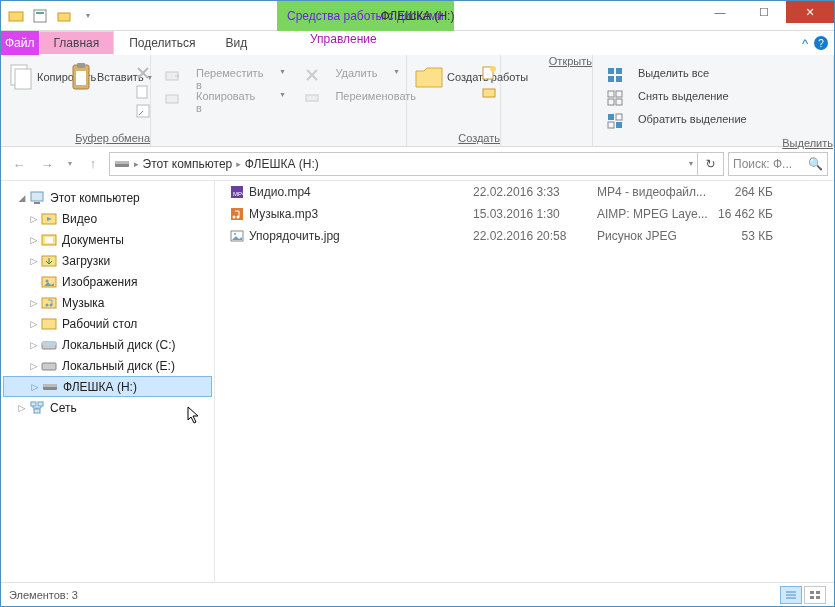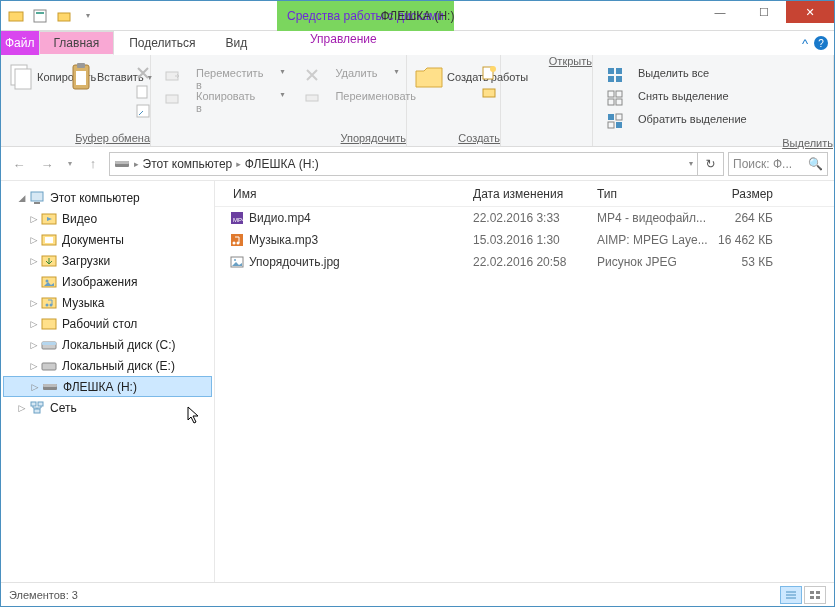--- a/index.html
+++ b/index.html
@@ -197,21 +197,20 @@
         <div class="smallbtn dis">
             <span class="sico">
               <svg width="16" height="16">
                 <rect x="2" y="5" width="12" height="6" fill="#eee" stroke="#ccc"></rect>
               </svg>
             </span>
             <span>Переименовать</span>
           </div>
       </div>
     </div>
-    <div class="glabel">Упорядочить</div>
   </div>
 
   <div class="group" style="width:94px;">
     <div class="controls">
       <div class="bigbtn">
         <span class="ico">
             <svg width="32" height="28">
               <path d="M3 8 L11 8 L14 5 L29 5 L29 24 L3 24 Z" fill="#ffe08a" stroke="#d6a93f"></path>
             </svg>
           </span>
@@ -429,26 +428,20 @@
         <span>Сеть</span>
       </div>
     <div style="position:relative;left:184px;top:-12px;">
         <svg width="14" height="18">
           <path d="M1 1 L1 14 L4 11 L7 17 L9 16 L6 10 L11 10 Z" fill="#fff" stroke="#000"></path>
         </svg>
       </div>
   </div>
 
   <div class="filelist">
-    <div class="cols">
-      <div class="c-name">Имя</div>
-      <div class="c-date">Дата изменения</div>
-      <div class="c-type">Тип</div>
-      <div class="c-size">Размер</div>
-    </div>
     <div class="row">
       <span class="fico">
           <svg width="16" height="16">
             <rect x="2" y="2" width="12" height="12" fill="#6b3fa0"></rect>
             <text x="4" y="12" font-size="6" fill="#fff">MP4</text>
           </svg>
         </span>
       <span class="fname">Видио.mp4</span>
       <span class="c-date muted">22.02.2016 3:33</span>
       <span class="c-type muted">MP4 - видеофайл...</span>

